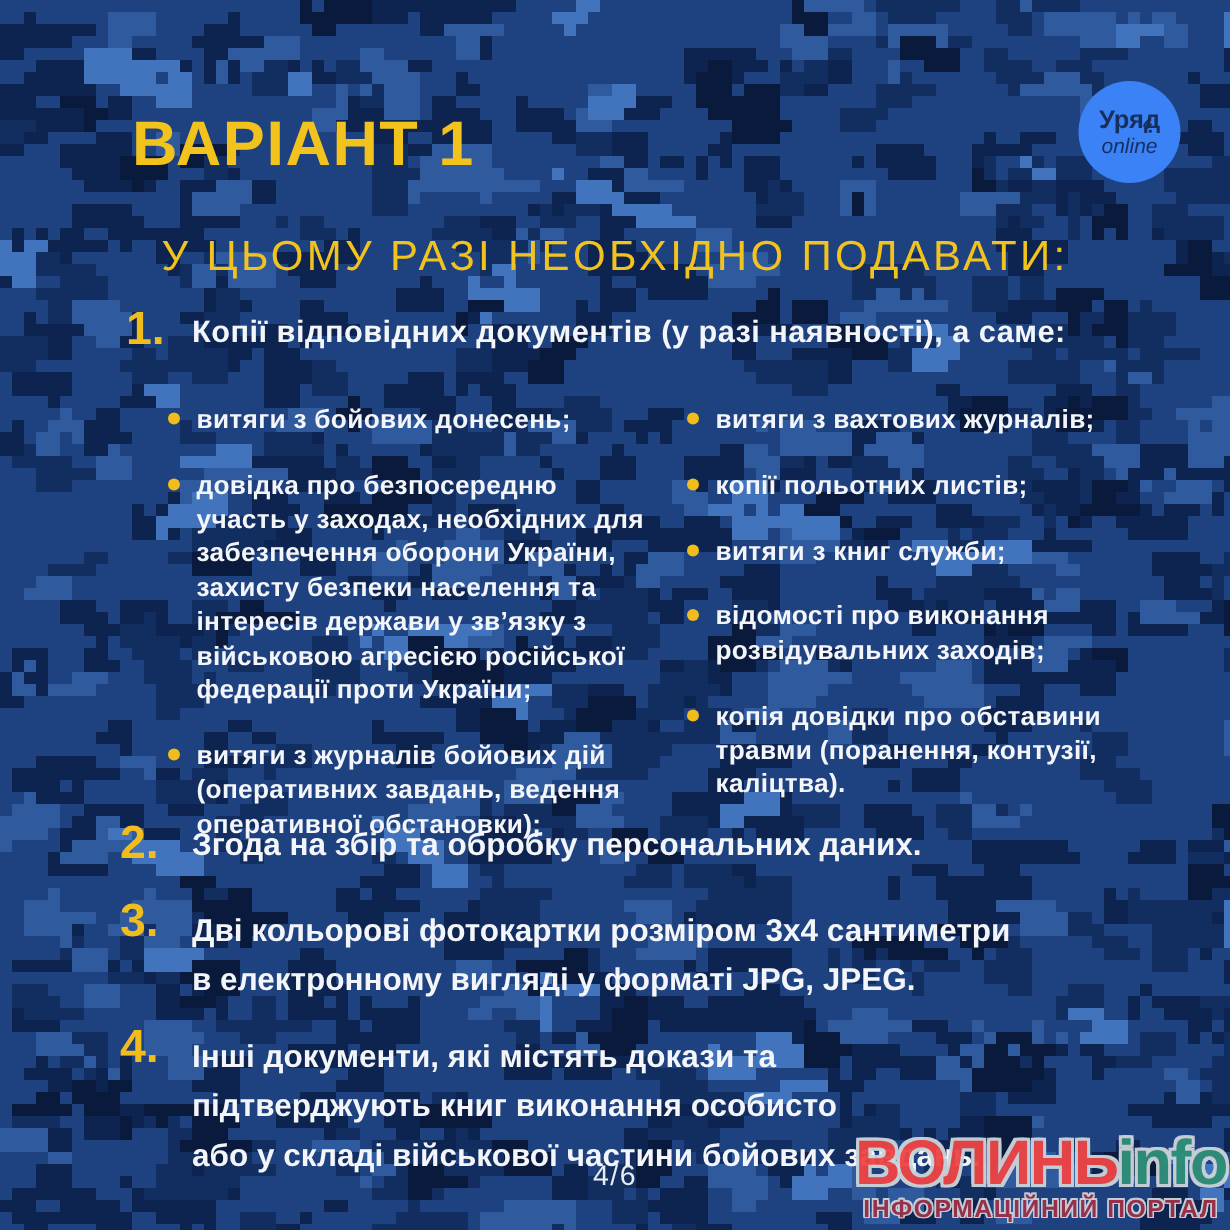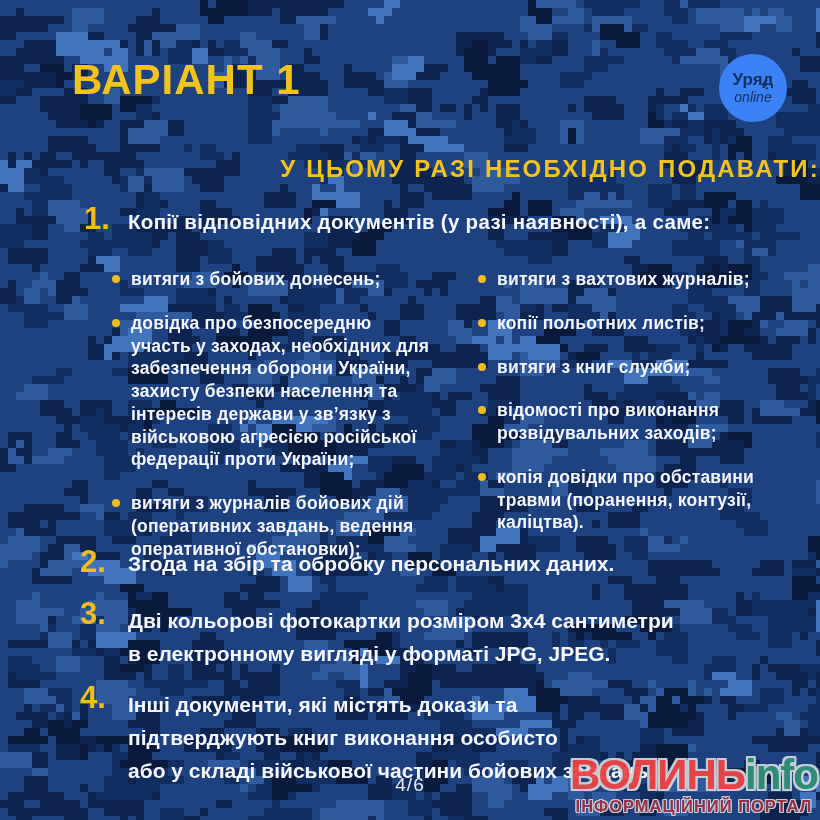--- a/index.html
+++ b/index.html
@@ -2,47 +2,47 @@
 <html><head>
 <meta charset="utf-8">
 <style>
   html,body{margin:0;padding:0;background:#0b1f45;}
   .page{position:relative;width:820px;height:820px;overflow:hidden;
         font-family:"Liberation Sans",sans-serif;}
   #camo-svg{position:absolute;inset:0;display:block;}
 
   
   .title{position:absolute;left:72px;top:56px;font-size:42px;font-weight:800;
-         letter-spacing:1px;color:#f2c21d;margin:0;}
+         letter-spacing:1px;color:#f2c21d;margin:16px;}
   .gov-logo{position:absolute;left:517px;top:60px;display:flex;align-items:center;gap:10px;}
   .gov-logo .divider{width:2px;height:44px;background:rgba(255,255,255,.85);}
   .gov-logo .names{color:#ffffff;line-height:1.25;}
   .gov-logo .n1{font-size:16px;font-weight:400;}
   .gov-logo .n2{font-size:17px;font-weight:700;}
   .badge{position:absolute;left:719px;top:54px;width:68px;height:68px;border-radius:50%;
          background:#3b82f6;display:flex;flex-direction:column;align-items:center;
          justify-content:center;}
   .badge .w1{font-size:17px;font-weight:800;color:#16305e;line-height:1;margin-top:2px;}
   .badge .w2{font-size:14px;font-weight:400;font-style:italic;color:#16305e;line-height:1.3;}
   .badge .wifi{position:absolute;right:13px;top:24px;}
 
   
-  .heading{position:absolute;left:0;right:0;top:155px;margin:0;text-align:right;
-           font-size:24px;font-weight:700;letter-spacing:2.2px;color:#f2c21d;}
+  .heading{position:absolute;left:0;right:0;top:155px;margin:0;text-align:center;
+           font-size:28px;font-weight:400;letter-spacing:2.2px;color:#f2c21d;}
   .num{position:absolute;font-size:31px;font-weight:700;color:#f0bd1d;line-height:1;}
   .itxt{position:absolute;font-weight:700;color:#f3f5f9;white-space:pre-line;}
   .n1p{left:84px;top:203px;} .t1p{left:128px;top:210px;font-size:20.5px;letter-spacing:.3px;}
   .n2p{left:80px;top:546px;} .t2p{left:128px;top:552px;font-size:21px;}
   .n3p{left:80px;top:598px;} .t3p{left:128px;top:604px;font-size:21px;line-height:1.58;}
   .n4p{left:80px;top:682px;} .t4p{left:128px;top:688px;font-size:21px;line-height:1.58;}
 
   .col{position:absolute;top:268px;display:flex;flex-direction:column;gap:21px;
        margin:0;padding:0;list-style:none;}
   .col-left{left:112px;width:352px;}
-  .col-right{left:478px;width:300px;}
+  .col-right{left:458px;width:300px;}
   .col li{display:flex;gap:11px;}
   .dot{flex:none;width:8px;height:8px;border-radius:50%;background:#f0bd1d;margin-top:7px;}
   .btxt{font-size:17.5px;line-height:1.3;font-weight:700;color:#f3f5f9;
         letter-spacing:.2px;white-space:pre-line;}
 
   
   .page-indicator{position:absolute;left:0;right:0;top:774px;text-align:center;
                   font-size:19px;letter-spacing:1px;color:#e8ecf2;}
   .watermark{position:absolute;right:2px;bottom:4px;text-align:center;opacity:.95;}
   .wm-main{font-size:42px;font-weight:900;letter-spacing:-1px;line-height:1;

